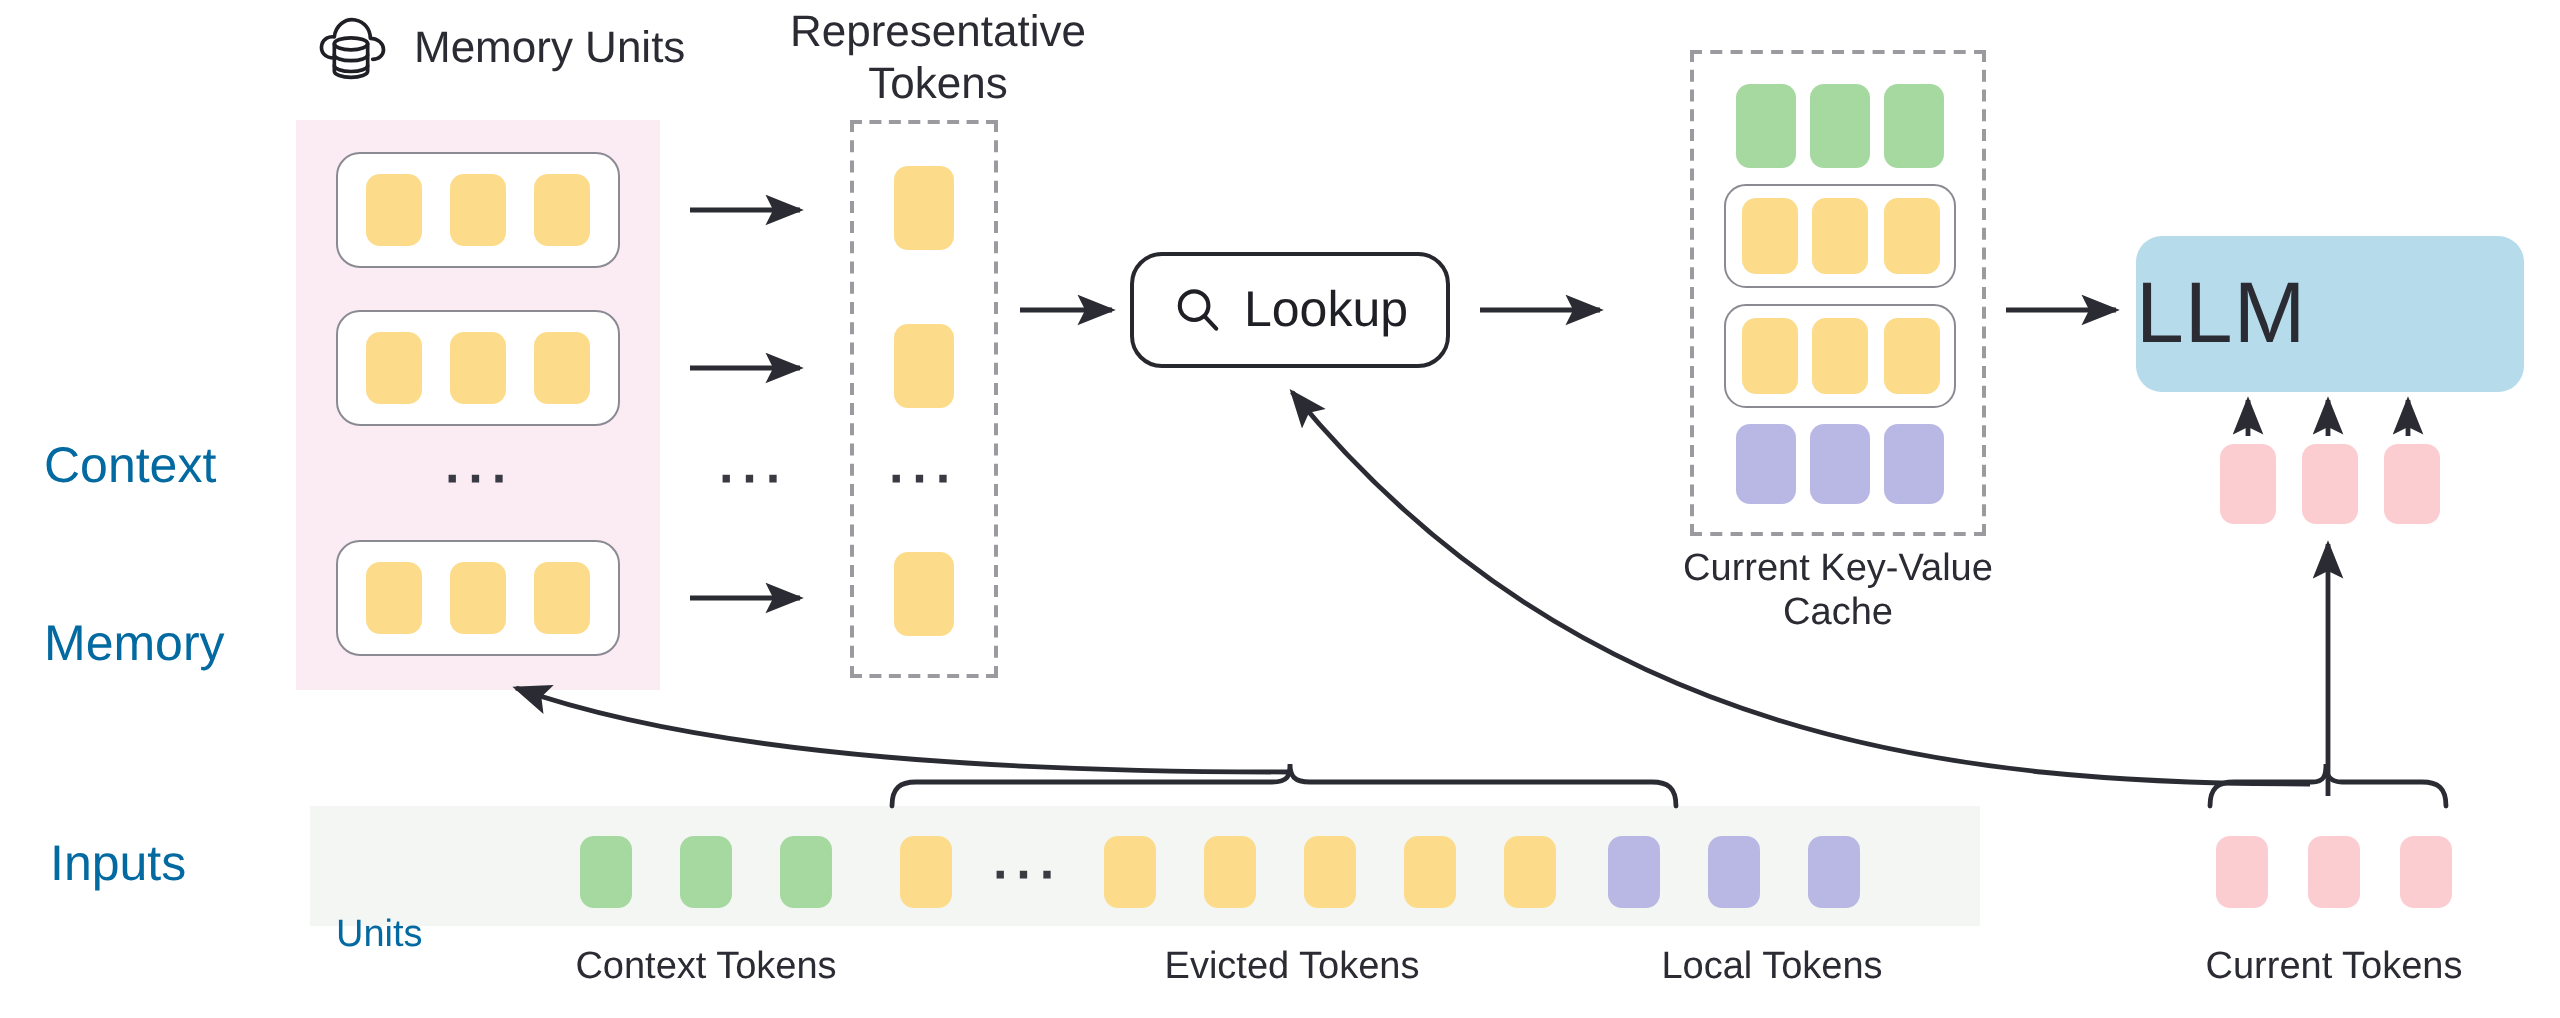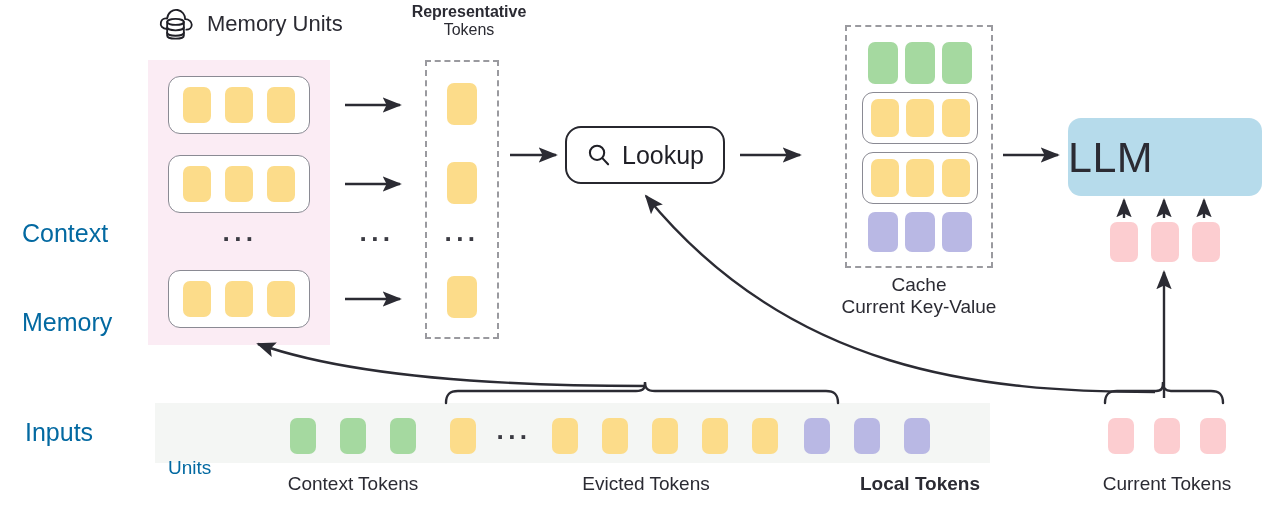--- a/index.html
+++ b/index.html
@@ -51,22 +51,22 @@
       <ellipse cx="21" cy="21.5" rx="10" ry="3.6" fill="#fff"></ellipse>
       <path d="M11 21.5 V38 C11 40 15.5 41.6 21 41.6 C26.5 41.6 31 40 31 38 V21.5"></path>
       <path d="M11 28 C11 30 15.5 31.6 21 31.6 C26.5 31.6 31 30 31 28"></path>
       <path d="M11 34.5 C11 36.5 15.5 38.1 21 38.1 C26.5 38.1 31 36.5 31 34.5"></path>
     </svg>
   </span>
   <span class="caption" style="font-size:22px;">Memory Units</span>
 </div>
 
 <div class="abs" style="left:378px;top:3px;width:182px;text-align:center;">
-  <div class="caption" style="font-size:16px;font-weight:bold;">Representative</div>
-  <div class="caption" style="font-size:16px;">Tokens</div>
+  <div class="caption" style="font-size:22px;">Representative</div>
+  <div class="caption" style="font-size:22px;">Tokens</div>
 </div>
 
 <div class="lbl" style="left:22px;top:160px;font-size:25px;">
   <div>Context</div>
   <div>Memory</div>
 </div>
 
 <div class="abs" id="ctx-panel"></div>
 
 <div class="mem-unit" style="left:168px;top:76px;width:142px;height:58px;">
@@ -124,22 +124,22 @@
   <span class="tok tok-y" style="width:28px;height:38px;"></span>
 </div>
 
 <div class="abs" style="left:868px;top:212px;width:104px;height:40px;display:flex;justify-content:space-between;">
   <span class="tok tok-p" style="width:30px;height:40px;"></span>
   <span class="tok tok-p" style="width:30px;height:40px;"></span>
   <span class="tok tok-p" style="width:30px;height:40px;"></span>
 </div>
 
 <div class="abs" style="left:810px;top:274px;width:218px;text-align:center;">
+  <div class="caption">Current Key-Value</div>
   <div class="caption">Cache</div>
-  <div class="caption">Current Key-Value</div>
 </div>
 
 <div class="abs" id="llm-box">
   <span id="llm-label">LLM</span>
 </div>
 <div class="abs" style="left:1110px;top:222px;width:110px;height:40px;display:flex;justify-content:space-between;">
   <span class="tok tok-r" style="width:28px;height:40px;"></span>
   <span class="tok tok-r" style="width:28px;height:40px;"></span>
   <span class="tok tok-r" style="width:28px;height:40px;"></span>
 </div>
@@ -167,21 +167,21 @@
 <div class="abs tok tok-p" style="left:804px;top:418px;width:26px;height:36px;"></div>
 <div class="abs tok tok-p" style="left:854px;top:418px;width:26px;height:36px;"></div>
 <div class="abs tok tok-p" style="left:904px;top:418px;width:26px;height:36px;"></div>
 
 <div class="abs tok tok-r" style="left:1108px;top:418px;width:26px;height:36px;"></div>
 <div class="abs tok tok-r" style="left:1154px;top:418px;width:26px;height:36px;"></div>
 <div class="abs tok tok-r" style="left:1200px;top:418px;width:26px;height:36px;"></div>
 
 <div class="abs caption" style="left:258px;top:473px;width:190px;">Context Tokens</div>
 <div class="abs caption" style="left:550px;top:473px;width:192px;">Evicted Tokens</div>
-<div class="abs caption" style="left:825px;top:473px;width:190px;font-weight:bold;">Local Tokens</div>
+<div class="abs caption" style="left:791px;top:473px;width:190px;">Local Tokens</div>
 <div class="abs caption" style="left:1072px;top:473px;width:190px;">Current Tokens</div>
 
 <svg class="overlay">
   <defs>
     <marker id="ah" markerWidth="9" markerHeight="9" refX="7.2" refY="3.2" orient="auto">
       <path d="M0,0 L8,3.2 L0,6.4 L1.6,3.2 z" fill="#2b2b33"></path>
     </marker>
   </defs>
   <g stroke="#2b2b33" stroke-width="2.4" fill="none" marker-end="url(#ah)">
     <line x1="345" y1="105" x2="400" y2="105"></line>

